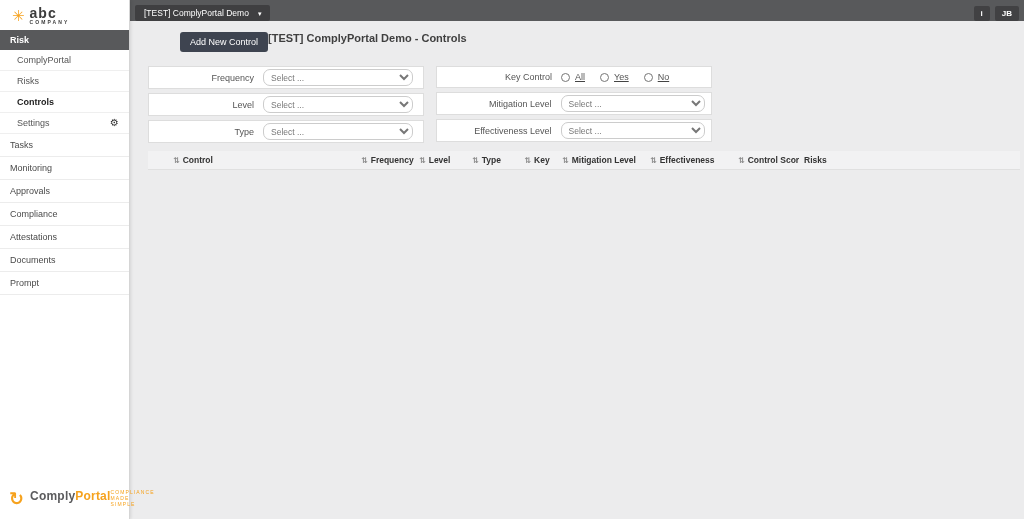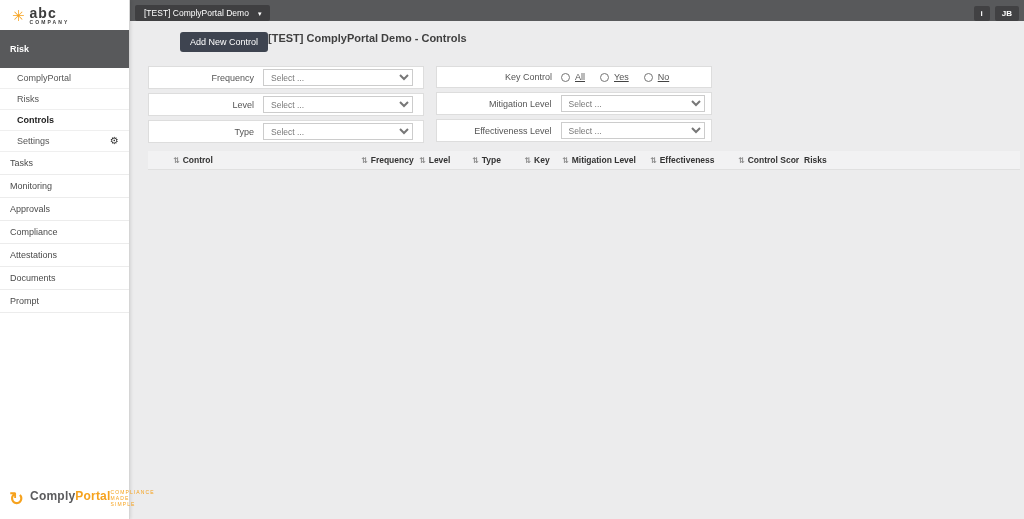--- a/index.html
+++ b/index.html
@@ -7,21 +7,21 @@
   body { font-family:"Liberation Sans","DejaVu Sans",sans-serif; background:#ececed; font-size:9px; color:#444; }
   .app { display:flex; width:100%; height:100%; }
 
   
   .sidebar { width:130px; min-width:130px; background:#fff; border-right:1px solid #d5d5d5; position:relative; z-index:5; box-shadow:1px 0 3px rgba(0,0,0,.10); }
   .logo-area { height:30px; display:flex; align-items:center; gap:5px; padding:0 12px; }
   .logo-star { color:#f6a21d; font-size:15px; line-height:1; }
   .logo-text { display:flex; flex-direction:column; line-height:1; }
   .logo-abc { font-size:14px; font-weight:bold; color:#3c3c3c; letter-spacing:1px; }
   .logo-company { font-size:5px; letter-spacing:2.1px; color:#3c3c3c; text-transform:uppercase; font-weight:bold; }
-  .nav-section { background:#58595b; color:#fff; font-size:9px; font-weight:bold; padding:14px 10px; cursor:pointer; }
+  .nav-section { background:#58595b; color:#fff; font-size:9px; font-weight:bold; padding:5px 10px; cursor:pointer; }
   .subnav-item { display:flex; justify-content:space-between; align-items:center; padding:5px 10px 5px 17px; font-size:9px; color:#555; border-bottom:1px solid #efefef; background:#fff; cursor:pointer; }
   .subnav-item.active .subnav-label { font-weight:bold; color:#1c1c1c; }
   .gear { font-size:10px; color:#333; line-height:1; }
   .nav-item { padding:6px 10px; font-size:9px; color:#4a4a4a; border-bottom:1px solid #ececec; cursor:pointer; }
   .brand { position:absolute; left:9px; bottom:11px; display:flex; align-items:center; gap:6px; }
   .brand-mark { color:#f6a21d; font-size:18px; font-weight:bold; line-height:1; }
   .brand-text { display:flex; flex-direction:row; line-height:1.15; }
   .brand-name { font-size:12px; font-weight:bold; letter-spacing:.2px; }
   .bn1 { color:#5b5b5d; } .bn2 { color:#f6a21d; }
   .brand-tagline { font-size:5px; color:#f6a21d; letter-spacing:1.1px; text-transform:uppercase; }
@@ -38,21 +38,21 @@
   .content { flex:1; padding:11px 4px 0 18px; overflow:hidden; }
   .page-header { display:flex; align-items:flex-start; margin-bottom:12px; height:22px;margin-left:32px; }
   .add-btn { background:#3e4450; color:#fff; border:none; border-radius:3px; font-size:9px; padding:5px 10px; cursor:pointer; font-family:inherit; }
   .page-title { font-size:11px; font-weight:bold; color:#3f3f3f; }
 
   .filters { display:flex; gap:12px; margin-bottom:8px; }
   .filter-col { width:276px; display:flex; flex-direction:column; gap:4px; }
   .filter-row { background:#fff; border:1px solid #ddd; display:flex; align-items:center; padding:2px 6px; min-height:22px; }
   .filter-row label { width:108px; text-align:right; padding-right:9px; font-size:9px; color:#555; }
   .filter-col.right .filter-row label { width:118px; }
-  .filter-row select { width:150px; font-size:8.5px; color:#777; border:1px solid #ccc; border-radius:0; padding:1px 3px; height:17px; background:#fff; font-family:inherit; }
+  .filter-row select { width:150px; font-size:8.5px; color:#777; border:1px solid #ccc; border-radius:7px; padding:1px 3px; height:17px; background:#fff; font-family:inherit; }
   .filter-col.right .filter-row select { width:145px; }
   .radio-group { display:flex; align-items:center; gap:3px;text-decoration:underline; }
   .radio-group input { width:9px; height:9px; margin:0 2px 0 0; accent-color:#555; }
   .radio-group .radio-label { font-size:9px; color:#555; margin-right:12px; }
 
   
   table { width:100%; border-collapse:collapse; background:#fff; table-layout:fixed; }
   thead th { background:#f2f2f3; font-size:8.5px; color:#333; text-align:left; padding:4px 5px; white-space:nowrap; border-bottom:1px solid #e0e0e0; overflow:hidden; }
   th.center { text-align:center; }
   .sort-icon { color:#8a8a8a; margin-right:3px; font-size:8px; }

